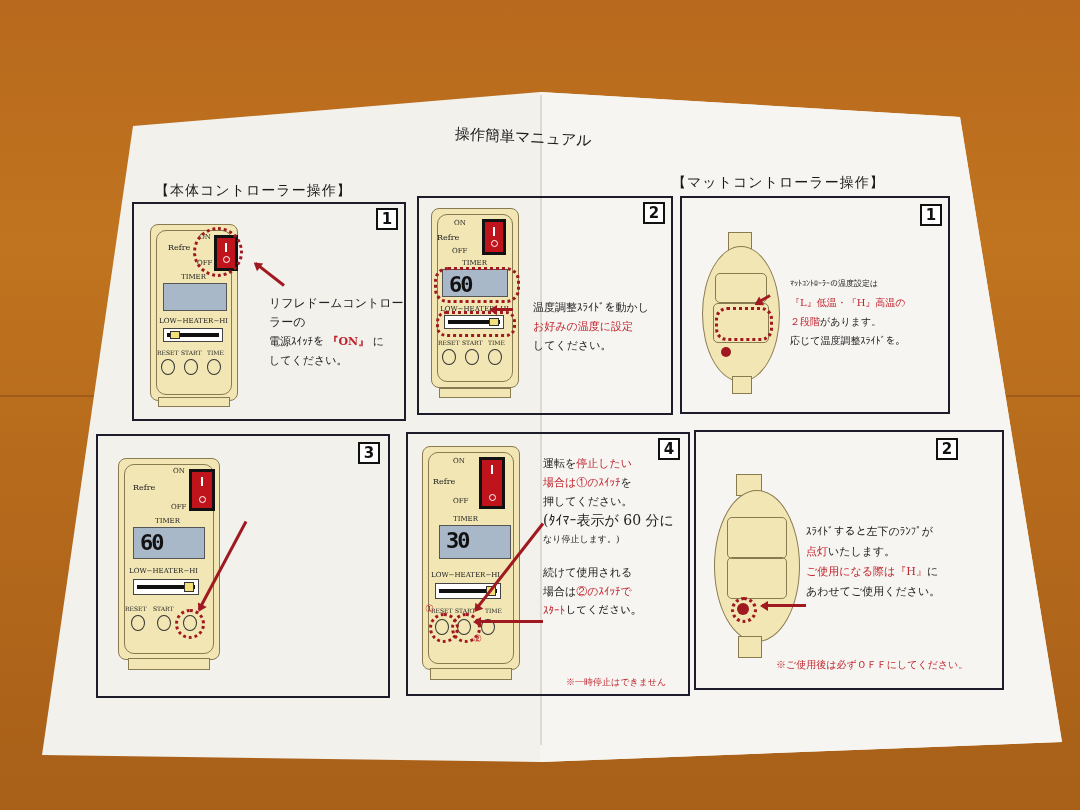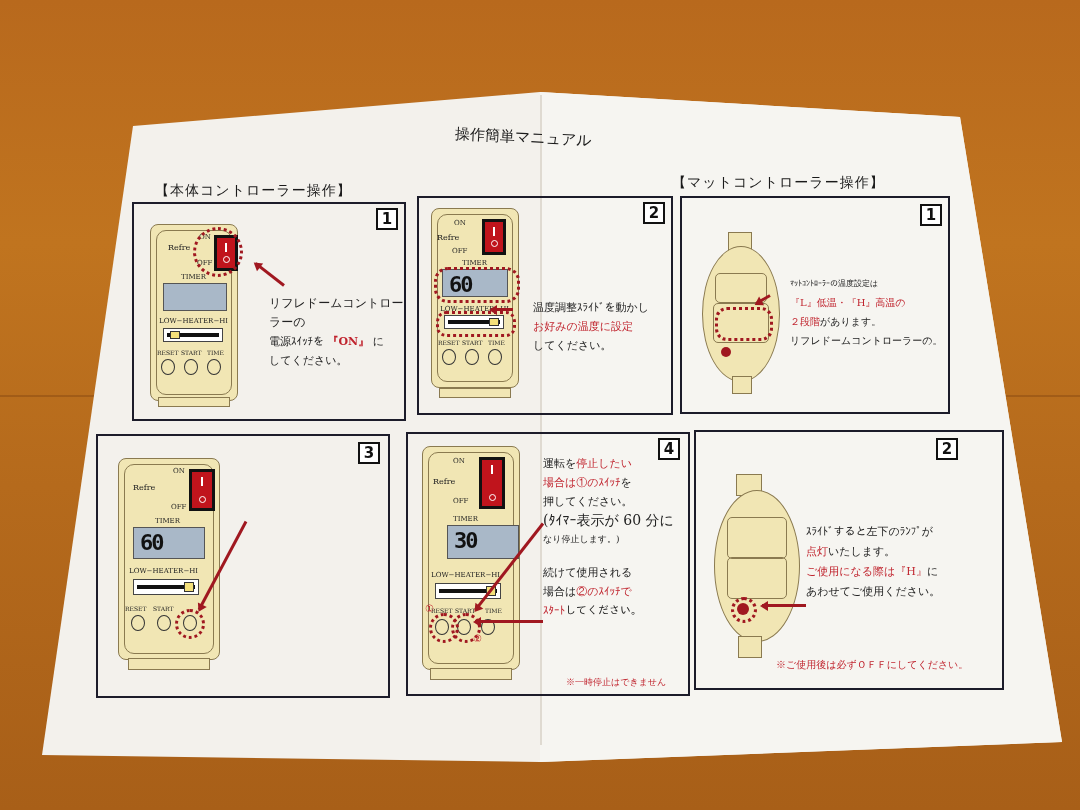--- a/index.html
+++ b/index.html
@@ -139,21 +139,21 @@
       <div class="mat-win" style="left:10px;top:56px;width:54px;height:38px;"></div>
       <div class="dotring" style="left:12px;top:60px;width:52px;height:28px;border-radius:12px;"></div>
       <div class="lamp" style="left:18px;top:100px;"></div>
     </div>
     <div class="mat-cap" style="left:50px;top:178px;width:18px;height:16px;"></div>
     <div class="arrow" style="left:88px;top:96px;width:16px;transform:rotate(150deg);"></div>
     <div class="txt" style="left:108px;top:76px;font-size:10px;">
       <div style="font-size:8px;">ﾏｯﾄｺﾝﾄﾛｰﾗｰの温度設定は</div>
       <div class="red">『L』低温・『H』高温の</div>
       <div><span class="red">２段階</span><span>があります。</span></div>
-      <div>リフレドームコントローラーの。</div>
+      <div>応じて温度調整ｽﾗｲﾄﾞを。</div>
     </div>
   </div>
 
   <div class="panel" style="left:96px;top:434px;width:290px;height:260px;">
     <div class="num" style="right:8px;top:6px;">3</div>
     <div class="device" style="left:20px;top:22px;width:100px;height:200px;">
       <div class="inner"></div>
       <span class="lbl" style="left:54px;top:8px;">ON</span>
       <span class="lbl" style="left:14px;top:24px;font-size:8px;">Refre</span>
       <span class="lbl" style="left:52px;top:44px;">OFF</span>
@@ -186,21 +186,21 @@
     <div class="device" style="left:14px;top:12px;width:96px;height:222px;">
       <div class="inner"></div>
       <span class="lbl" style="left:30px;top:10px;">ON</span>
       <span class="lbl" style="left:10px;top:30px;font-size:8px;">Refre</span>
       <span class="lbl" style="left:30px;top:50px;">OFF</span>
       <div class="switch" style="left:56px;top:10px;width:20px;height:46px;">
           <div class="i"></div>
           <div class="o"></div>
         </div>
       <span class="lbl" style="left:30px;top:68px;">TIMER</span>
-      <div class="lcd" style="left:24px;top:78px;width:70px;height:32px;">
+      <div class="lcd" style="left:16px;top:78px;width:70px;height:32px;">
           <span class="lcd-digits">30</span>
         </div>
       <span class="lbl" style="left:8px;top:124px;">LOW−HEATER−HI</span>
       <div class="slider" style="left:12px;top:136px;width:64px;height:14px;">
           <div class="track"></div>
           <div class="knob" style="left:50px;"></div>
         </div>
       <span class="lbl" style="left:8px;top:160px;font-size:6px;">RESET</span>
       <span class="lbl" style="left:32px;top:160px;font-size:6px;">START</span>
       <span class="lbl" style="left:62px;top:160px;font-size:6px;">TIME</span>

